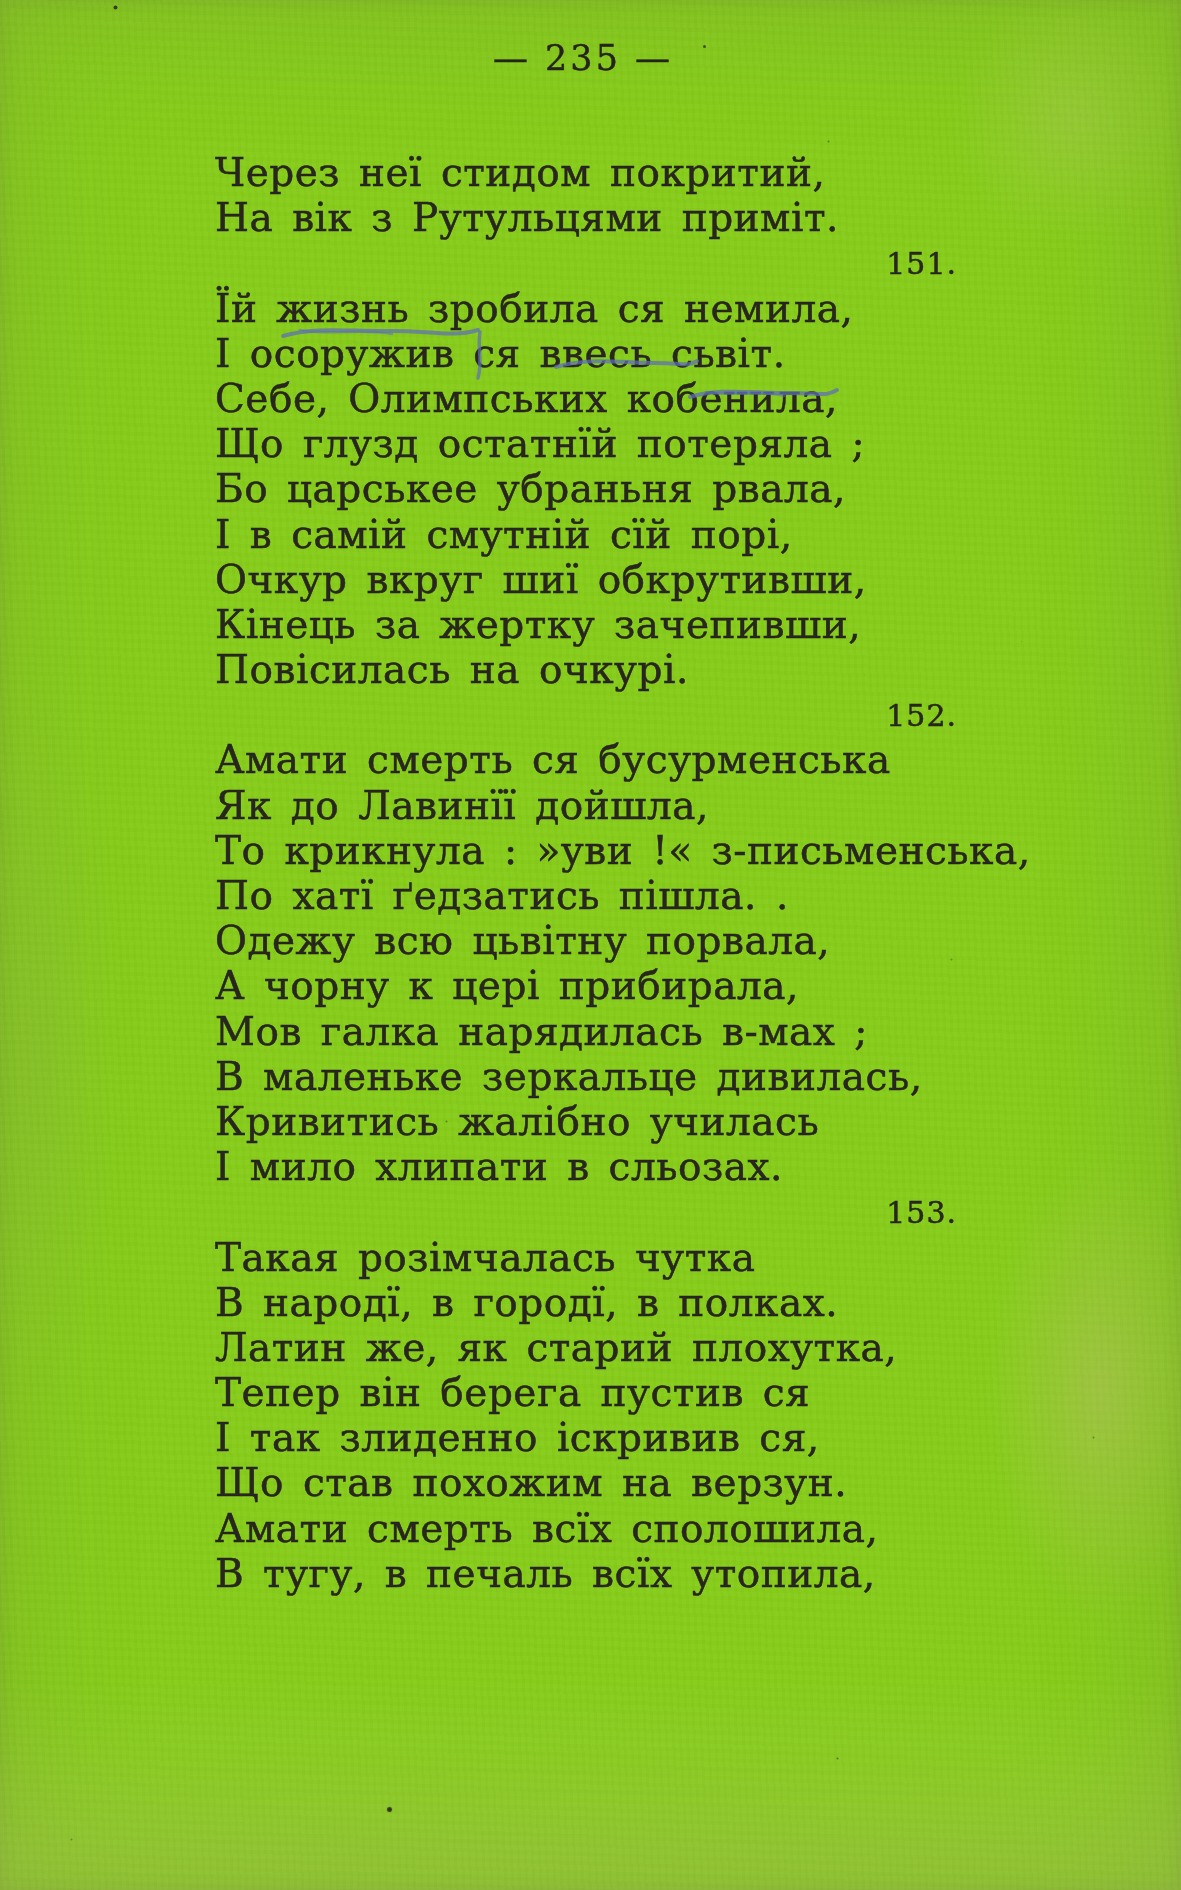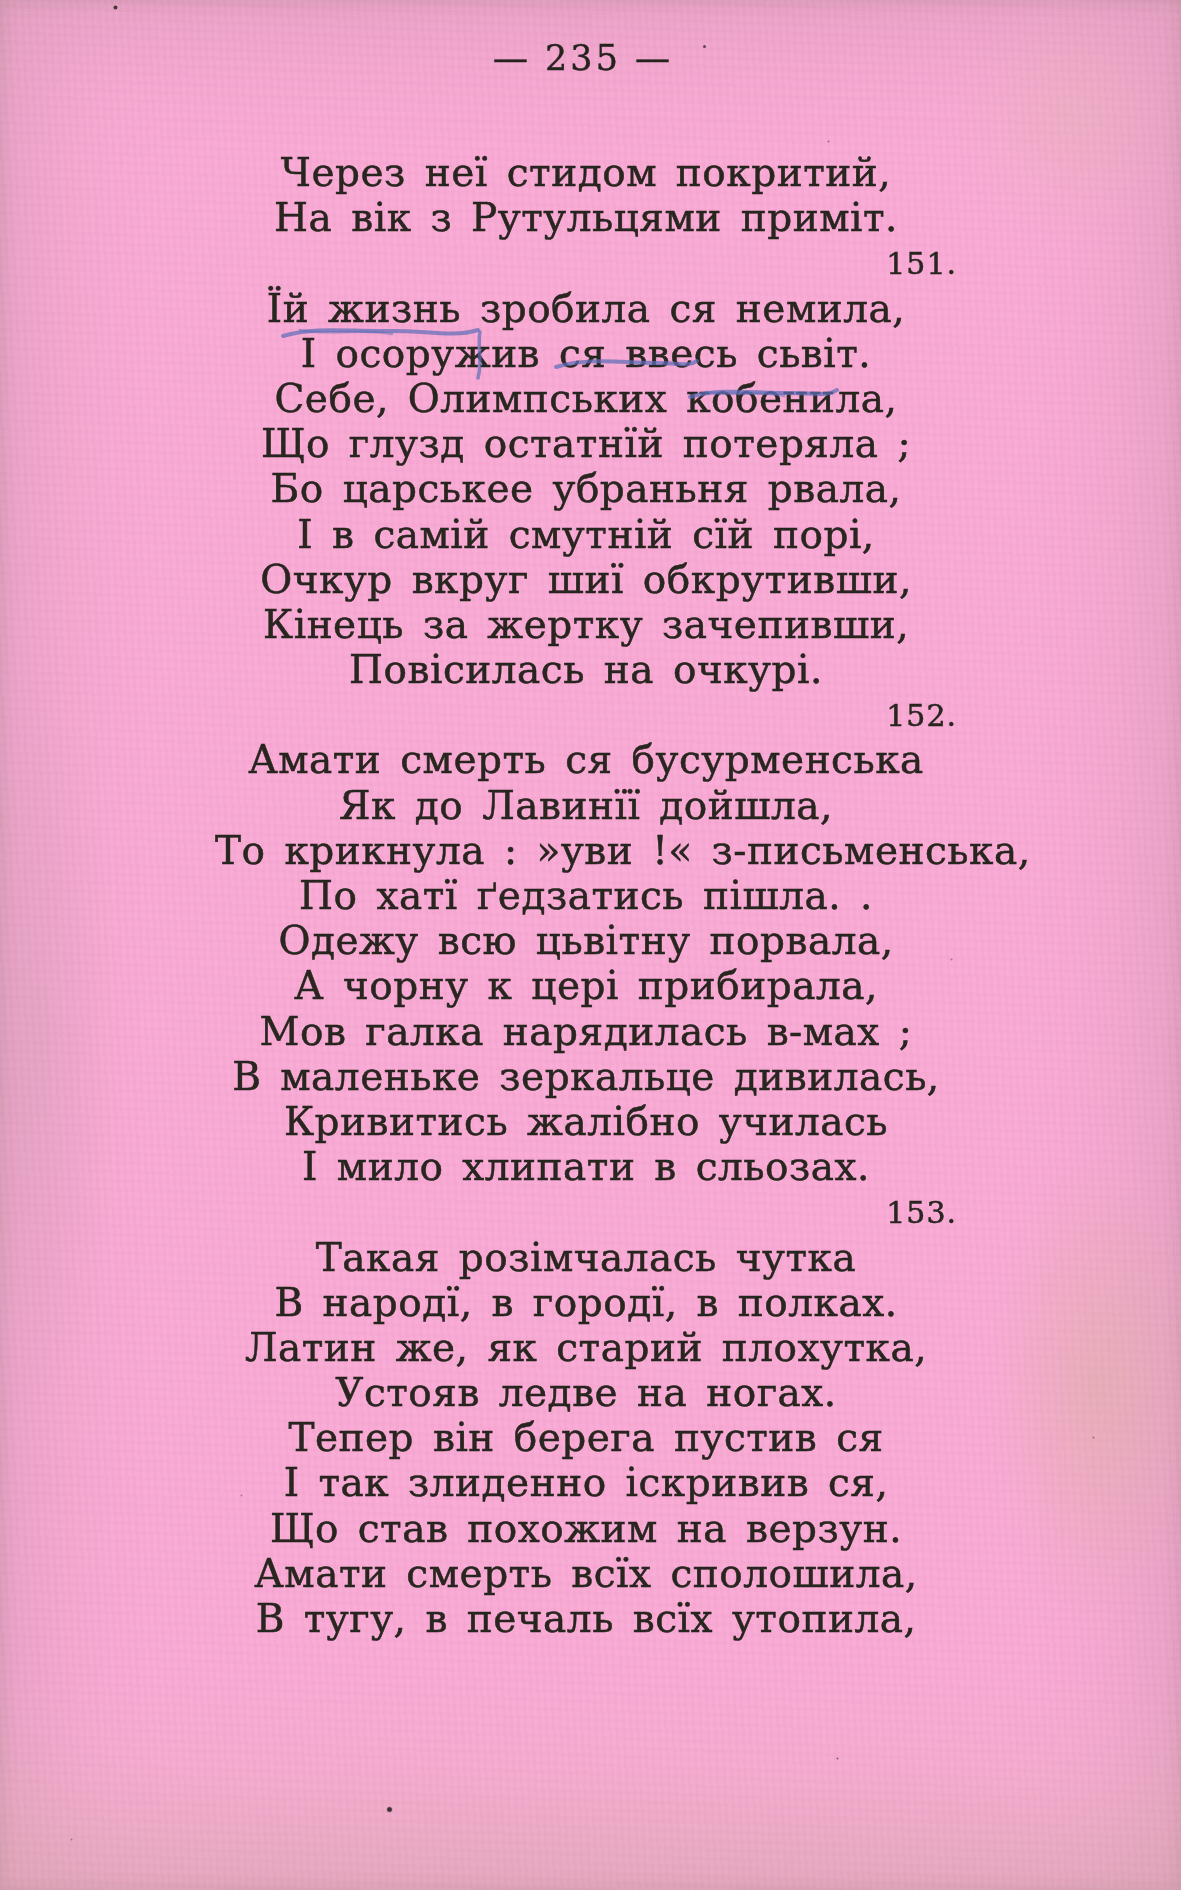--- a/index.html
+++ b/index.html
@@ -5,21 +5,21 @@
   html, body {
     margin: 0;
     padding: 0;
     background: #b9b8ae;
   }
   .page {
     position: relative;
     width: 1181px;
     height: 1890px;
     margin: 0 auto;
-    background: #f9a8d4;
+    background: #84cc16;
     overflow: hidden;
     font-family: "DejaVu Serif", "Liberation Serif", serif;
     color: #28261f;
     box-shadow: inset 0 0 140px rgba(110, 105, 82, 0.22),
                 inset 0 0 18px rgba(95, 92, 70, 0.18);
   }
   
   .grain {
     position: absolute;
     inset: 0;
@@ -74,21 +74,21 @@
     width: 742px;
     font-size: 39px;
     -webkit-text-stroke: 0.5px #23221c;
     word-spacing: 6px;
     letter-spacing: 0.5px;
     white-space: nowrap;
   }
   .v {
     height: 45.2px;
     line-height: 45.2px;
-    text-align: center;
+    text-align: left;
   }
   .n {
     height: 45.2px;
     line-height: 47px;
     text-align: right;
     font-size: 30px;
     letter-spacing: 1px;
   }
   .ink {
     position: absolute;
@@ -153,21 +153,20 @@
     <div class="v">А чорну к цері прибирала,</div>
     <div class="v">Мов галка нарядилась в-мах ;</div>
     <div class="v">В маленьке зеркальце дивилась,</div>
     <div class="v">Кривитись жалібно училась</div>
     <div class="v">І мило хлипати в сльозах.</div>
 
     <div class="n">153.</div>
     <div class="v">Такая розімчалась чутка</div>
     <div class="v">В народї, в городї, в полках.</div>
     <div class="v">Латин же, як старий плохутка,</div>
-    <div class="v">Устояв ледве на ногах.</div>
     <div class="v">Тепер він берега пустив ся</div>
     <div class="v">І так злиденно іскривив ся,</div>
     <div class="v">Що став похожим на верзун.</div>
     <div class="v">Амати смерть всїх сполошила,</div>
     <div class="v">В тугу, в печаль всїх утопила,</div>
   </div>
 
   <svg class="ink" viewBox="0 0 1181 1890" xmlns="http://www.w3.org/2000/svg">
 
     <path d="M283,336 C316,326 352,332 388,331 S452,338 478,330" fill="none" stroke="#5e6eb8" stroke-width="4" stroke-linecap="round" opacity="0.72"></path>

